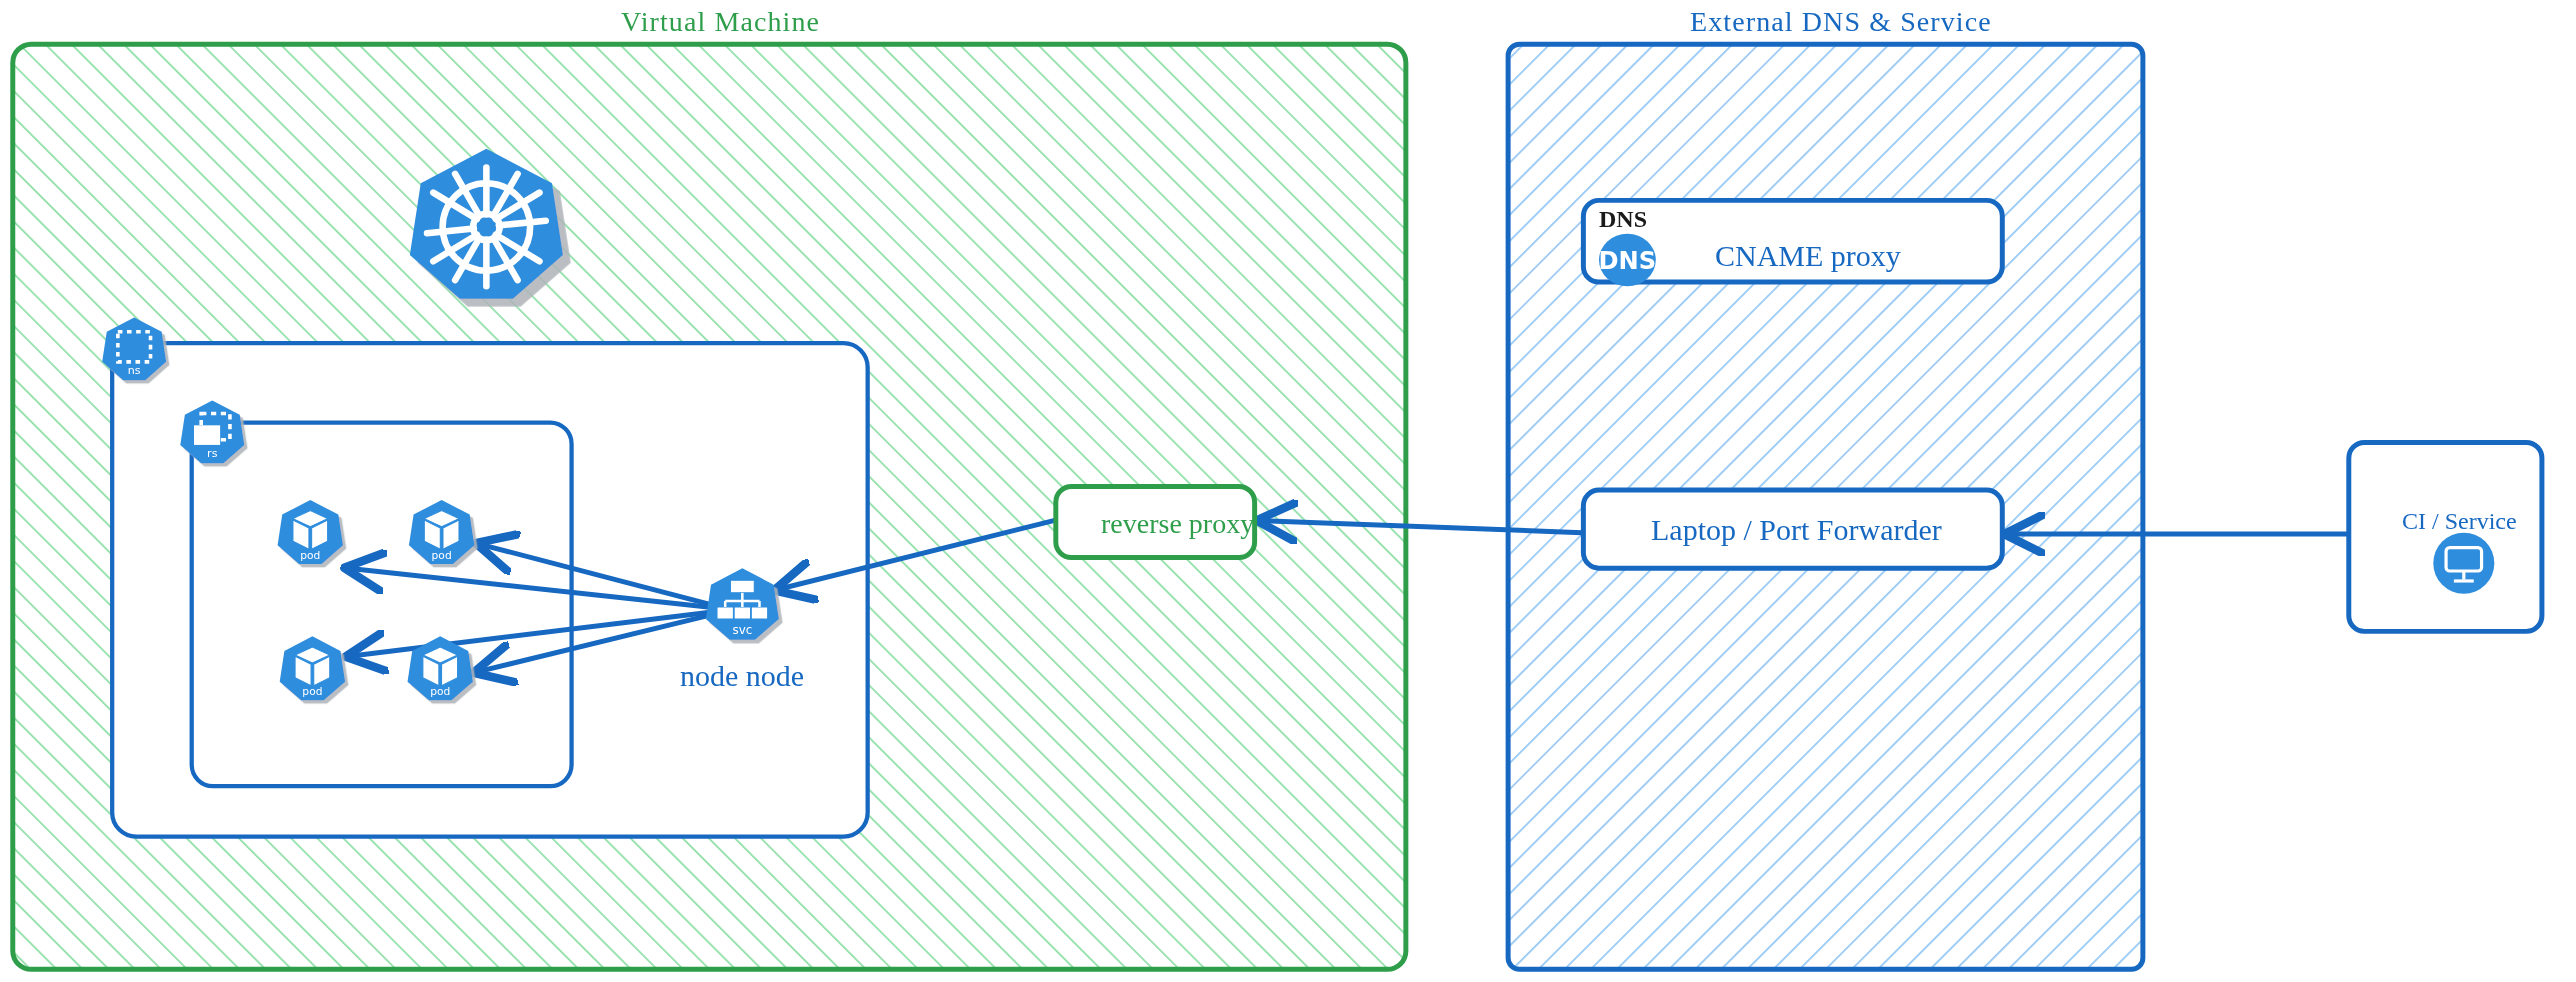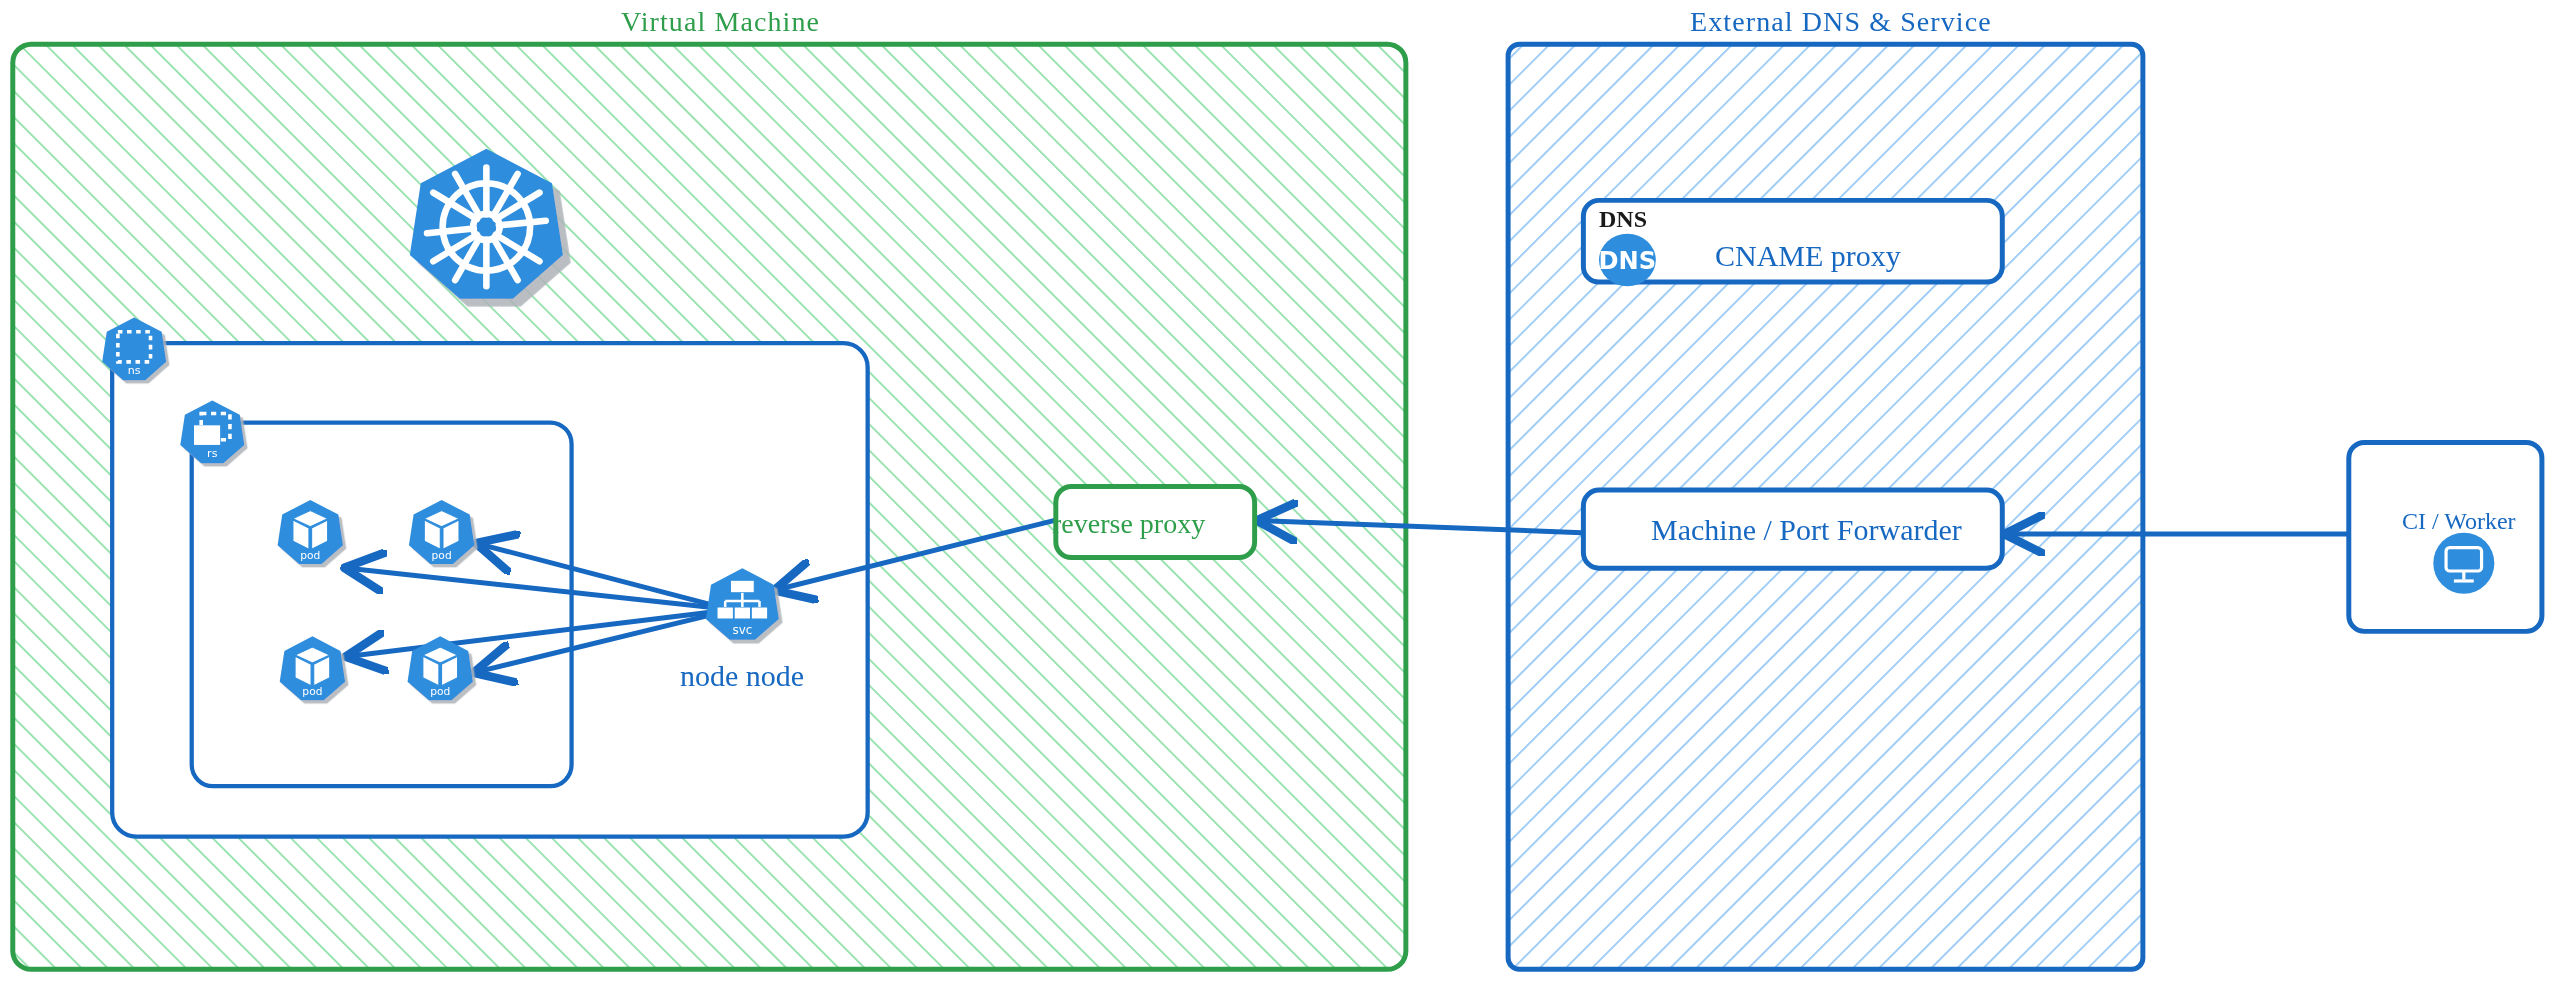--- a/index.html
+++ b/index.html
@@ -223,22 +223,22 @@
   </svg>
 
   <div class="lbl title-green" style="left:621px; top:5.7px;">Virtual Machine</div>
 
   <div class="lbl title-blue" style="left:1690px; top:5.7px;">External DNS &amp; Service</div>
 
   <div class="lbl small-black" style="left:1599px; top:206px;">DNS</div>
 
   <div class="lbl node-text-blue" style="left:1715px; top:239px;">CNAME proxy</div>
 
-  <div class="lbl node-text-blue" style="left:1651px; top:513px;">Machine / Port Forwarder</div>
-
-  <div class="lbl node-text-green" style="left:1052px; top:508px;text-align:right;">reverse proxy</div>
-
-  <div class="lbl node-text-blue" style="left:2402px; top:508px; font-size:24px;">CI / Worker</div>
+  <div class="lbl node-text-blue" style="left:1651px; top:513px;">Laptop / Port Forwarder</div>
+
+  <div class="lbl node-text-green" style="left:1101px; top:508px;text-align:right;">reverse proxy</div>
+
+  <div class="lbl node-text-blue" style="left:2402px; top:508px; font-size:24px;">CI / Service</div>
 
   <div class="lbl node-text-blue" style="left:680px; top:659px;">node node</div>
 
 </div>
 
 
 </body></html>

